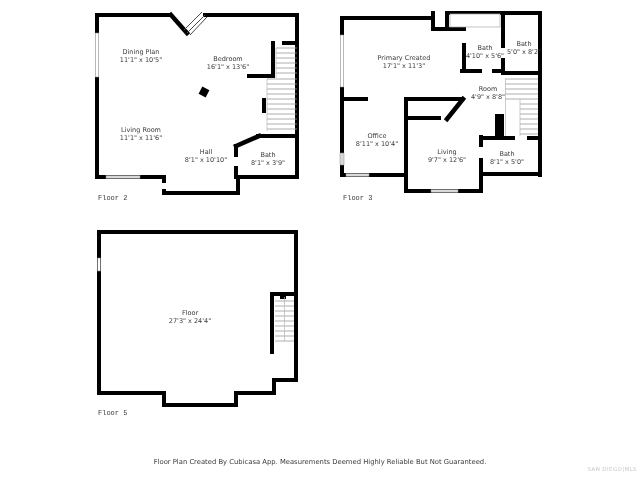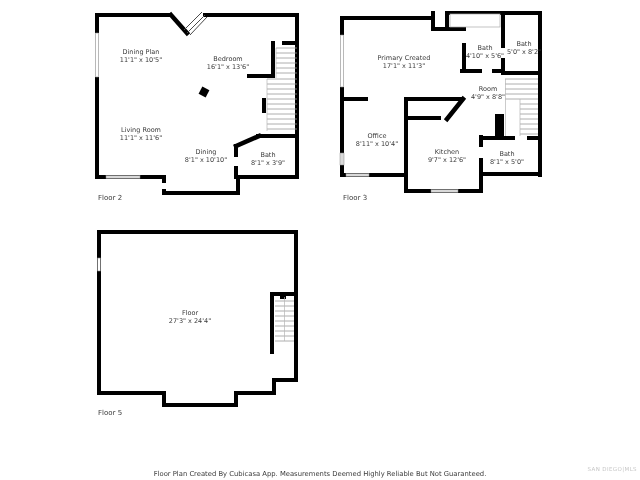--- a/index.html
+++ b/index.html
@@ -10,23 +10,23 @@
   .wall-line{stroke:#000000;stroke-width:4.5;stroke-linecap:square;}
   .door-hatch{stroke:#4a4a4a;stroke-width:1;}
   .win{fill:#ffffff;stroke:#8a8a8a;stroke-width:0.6;}
   .win2{fill:#d9d9d9;stroke:#8a8a8a;stroke-width:0.5;}
   .fixture{fill:#ffffff;stroke:#aaaaaa;stroke-width:0.7;}
   .tread{stroke:#9a9a9a;stroke-width:0.8;}
   .tread-b{stroke:#b5b5b5;stroke-width:0.7;}
   .room-label{position:absolute;transform:translate(-50%,-50%);text-align:center;
               font-size:6.5px;line-height:1.2;color:#3a3a3a;white-space:nowrap;}
   .room-label span{display:block;}
-  .floor-label{position:absolute;font-size:7px;color:#3a3a3a;white-space:nowrap;}
+  .floor-label{position:absolute;font-size:7px;color:#3a3a3a;white-space:nowrap;font-family:Liberation Mono, monospace;}
   .footer{position:absolute;left:0;right:0;top:458px;text-align:center;
-          font-size:6.8px;color:#3a3a3a;white-space:nowrap;margin-top:12px;}
+          font-size:6.8px;color:#3a3a3a;white-space:nowrap;}
   .watermark{position:absolute;right:3px;top:466px;font-size:5.5px;color:#c6c6c6;
              letter-spacing:0.4px;}
 </style>
 </head>
 <body>
 
 <div class="canvas">
 
   <svg class="plan-svg" viewBox="0 0 640 480" xmlns="http://www.w3.org/2000/svg">
 
@@ -189,21 +189,21 @@
   </div>
   <div class="room-label" style="left:228px;top:64px">
     <span>Bedroom</span>
     <span>16'1" x 13'6"</span>
   </div>
   <div class="room-label" style="left:141px;top:135px">
     <span>Living Room</span>
     <span>11'1" x 11'6"</span>
   </div>
   <div class="room-label" style="left:206px;top:157px">
-    <span>Dining</span>
+    <span>Hall</span>
     <span>8'1" x 10'10"</span>
   </div>
   <div class="room-label" style="left:268px;top:160px">
     <span>Bath</span>
     <span>8'1" x 3'9"</span>
   </div>
 
   <div class="room-label" style="left:404px;top:63px">
     <span>Primary Created</span>
     <span>17'1" x 11'3"</span>
@@ -218,21 +218,21 @@
   </div>
   <div class="room-label" style="left:488px;top:94px">
     <span>Room</span>
     <span>4'9" x 8'8"</span>
   </div>
   <div class="room-label" style="left:377px;top:141px">
     <span>Office</span>
     <span>8'11" x 10'4"</span>
   </div>
   <div class="room-label" style="left:447px;top:157px">
-    <span>Kitchen</span>
+    <span>Living</span>
     <span>9'7" x 12'6"</span>
   </div>
   <div class="room-label" style="left:507px;top:159px">
     <span>Bath</span>
     <span>8'1" x 5'0"</span>
   </div>
 
   <div class="room-label" style="left:190px;top:318px">
     <span>Floor</span>
     <span>27'3" x 24'4"</span>

